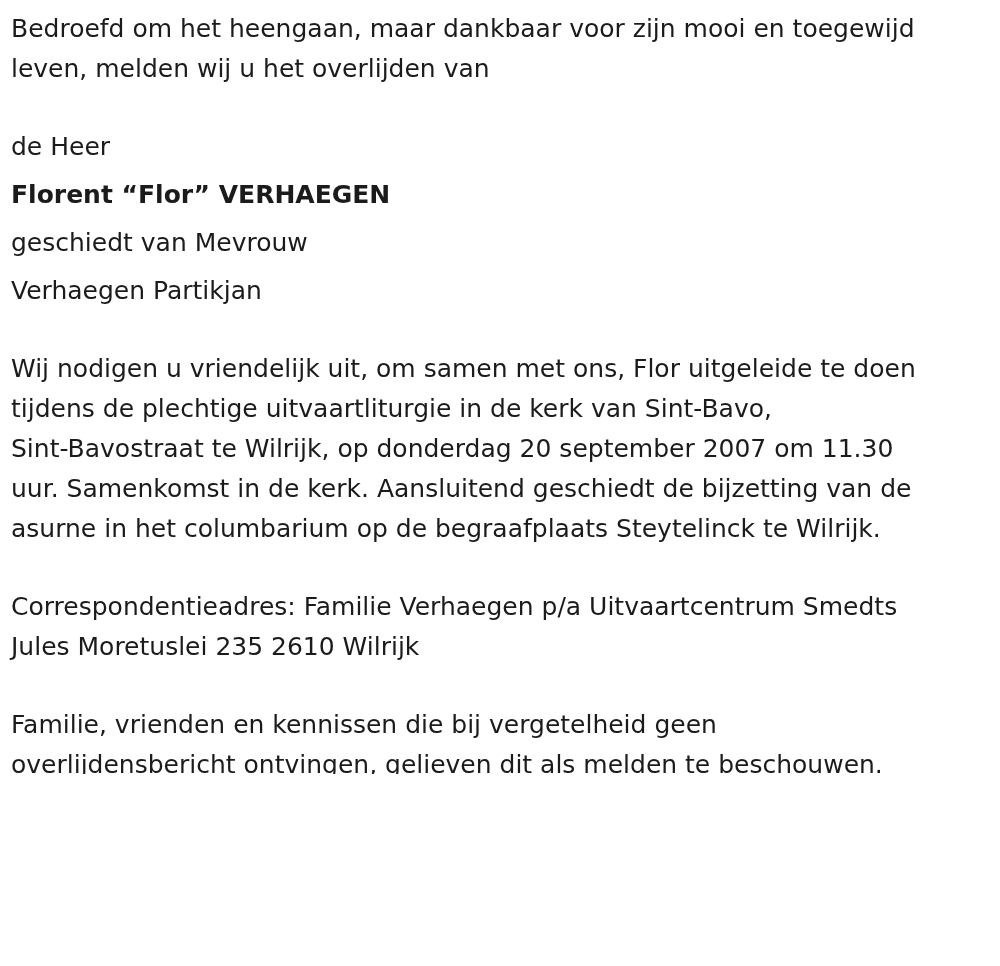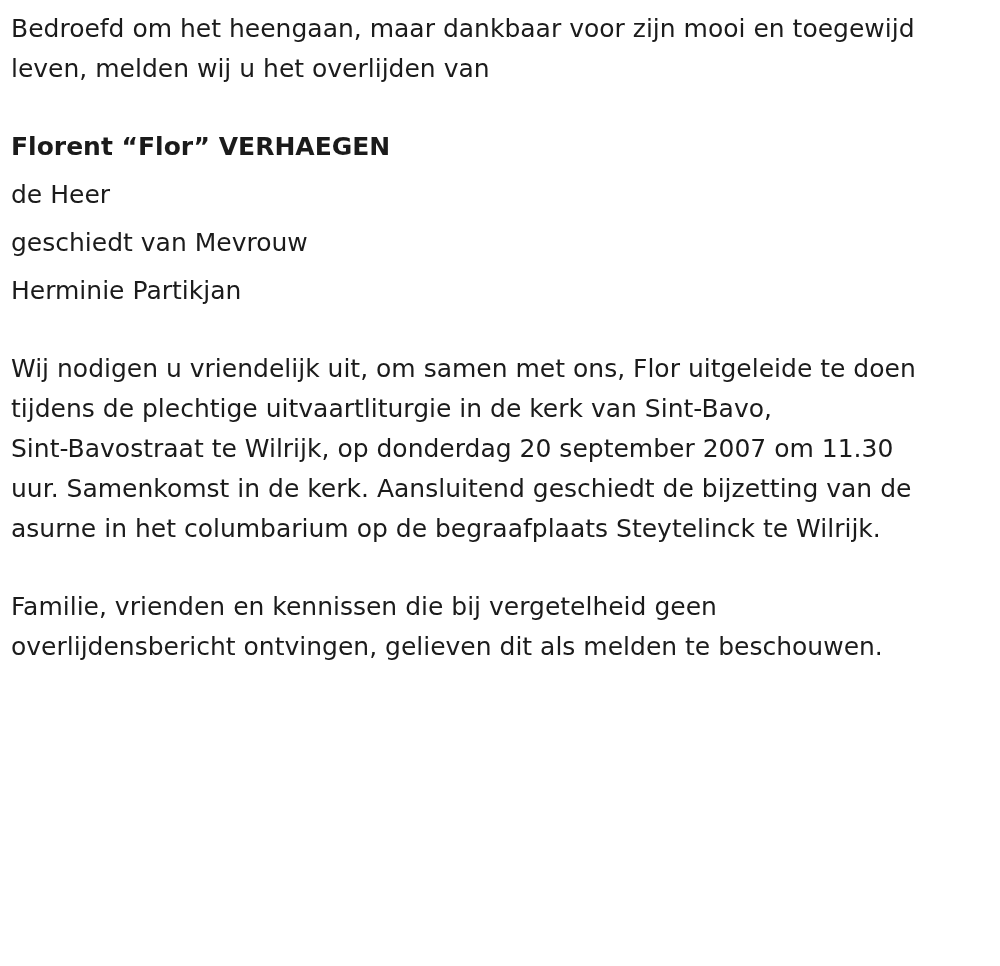--- a/index.html
+++ b/index.html
@@ -34,31 +34,33 @@
     margin-bottom: 0;
   }
 </style>
 </head>
 <body>
 
 <div class="doc">
   <p>Bedroefd om het heengaan, maar dankbaar voor zijn mooi en toegewijd
 leven, melden wij u het overlijden van</p>
 
+  <p class="compact">de Heer</p>
+
   <p class="compact bold">Florent “Flor” VERHAEGEN</p>
-
-  <p class="compact">de Heer</p>
 
   <p class="compact">geschiedt van Mevrouw</p>
 
-  <p>Herminie Partikjan</p>
+  <p>Verhaegen Partikjan</p>
 
 
   <p>Wij nodigen u vriendelijk uit, om samen met ons, Flor uitgeleide te doen
 tijdens de plechtige uitvaartliturgie in de kerk van Sint-Bavo,
 Sint-Bavostraat te Wilrijk, op donderdag 20 september 2007 om 11.30
 uur. Samenkomst in de kerk. Aansluitend geschiedt de bijzetting van de
 asurne in het columbarium op de begraafplaats Steytelinck te Wilrijk.</p>
 
+  <p>Correspondentieadres: Familie Verhaegen p/a Uitvaartcentrum Smedts
+Jules Moretuslei 235 2610 Wilrijk</p>
 
   <p>Familie, vrienden en kennissen die bij vergetelheid geen
 overlijdensbericht ontvingen, gelieven dit als melden te beschouwen.</p>
 </div>
 
 </body></html>

